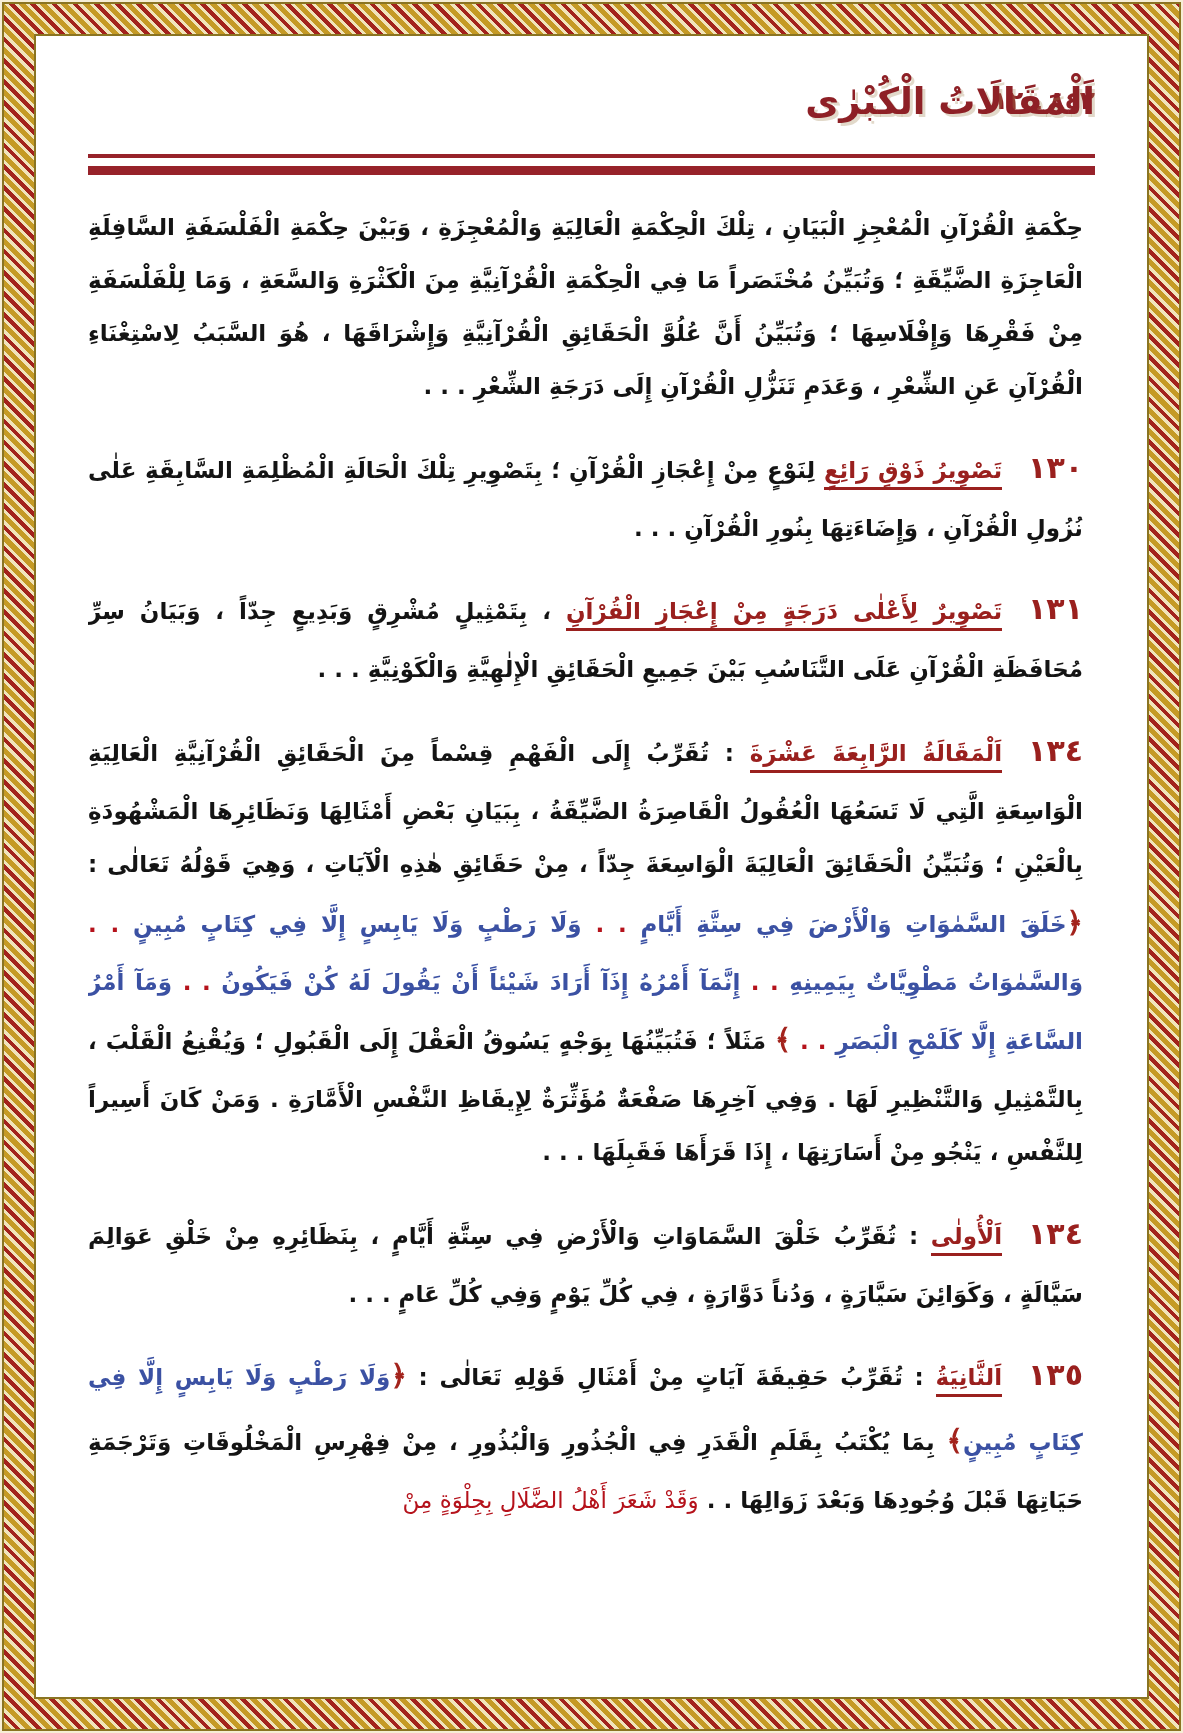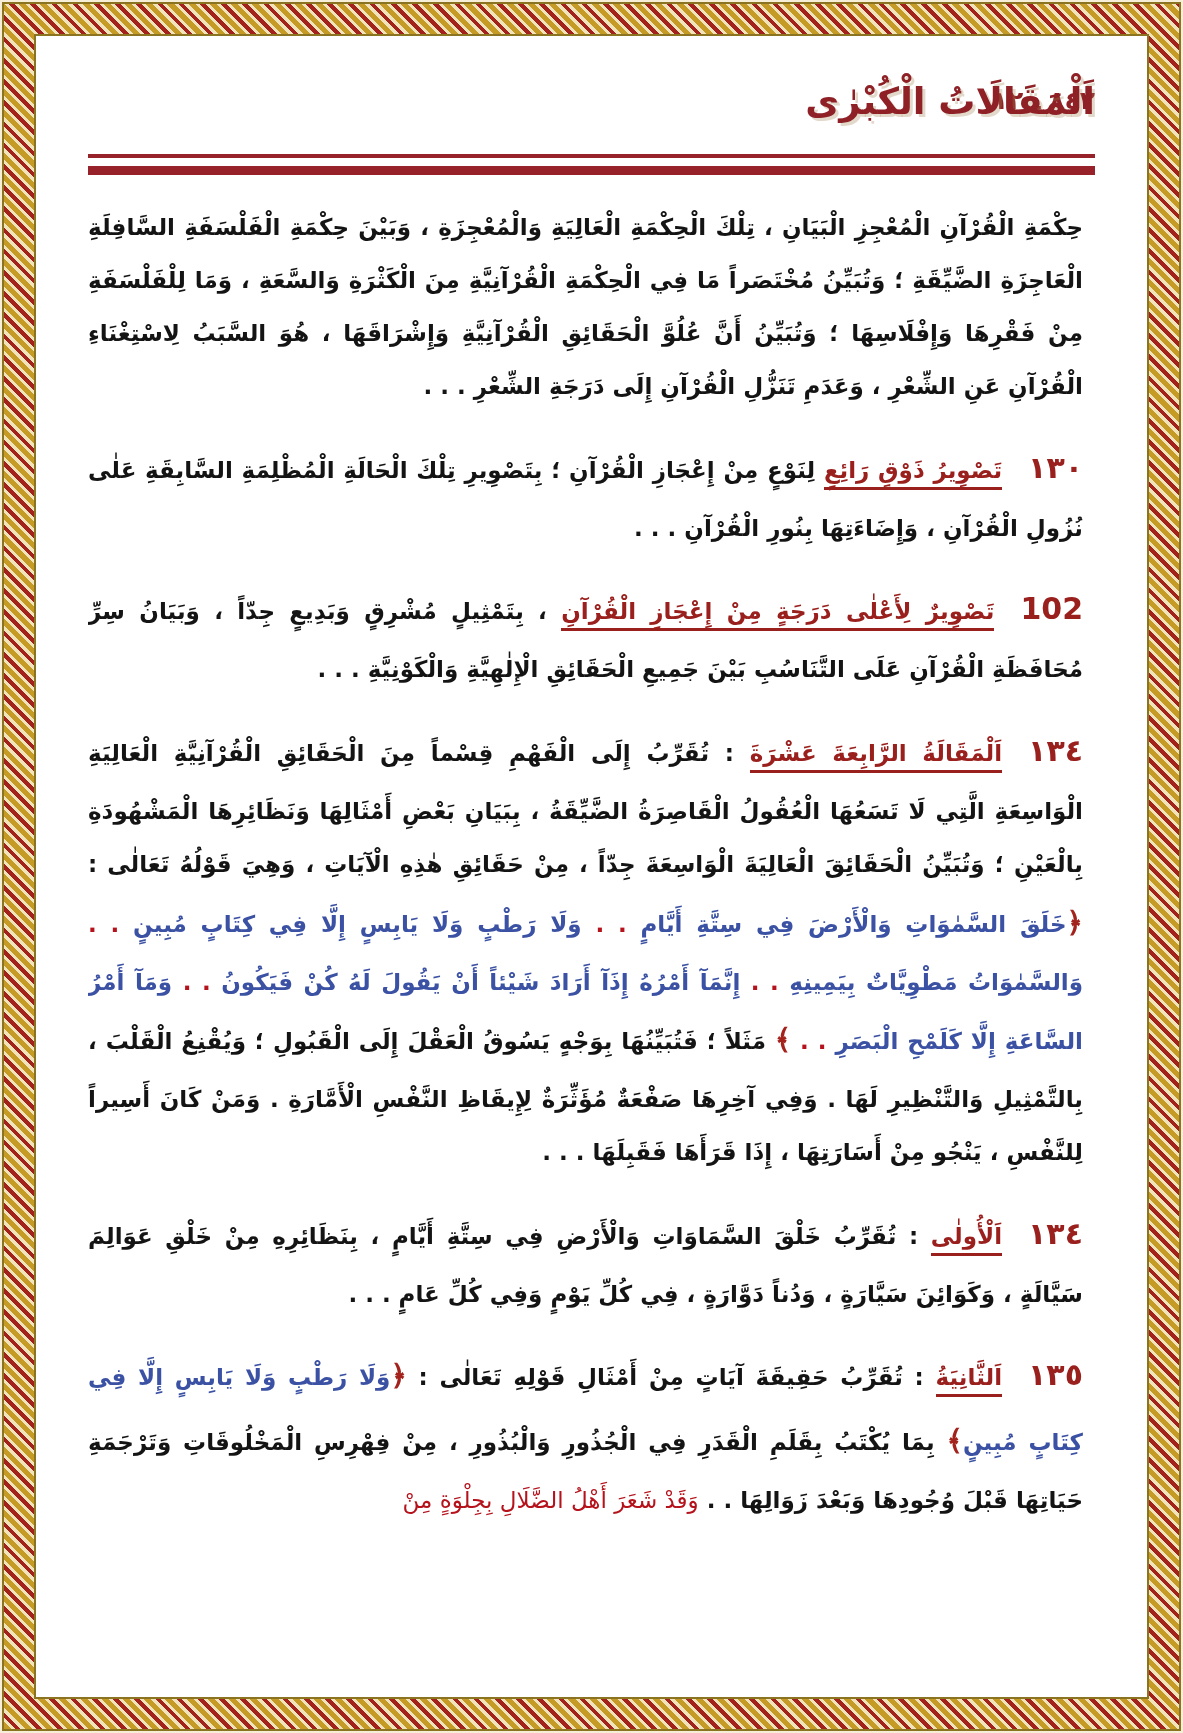--- a/index.html
+++ b/index.html
@@ -58,21 +58,21 @@
       <div class="hdr">
         <div class="pagenum">٨٤٢ ـ ١٢</div>
         <div class="title">اَلْمَقَالَاتُ الْكُبْرٰى</div>
       </div>
       <div class="rule"></div>
 
       <p class="body first"><span>حِكْمَةِ الْقُرْآنِ الْمُعْجِزِ الْبَيَانِ ، تِلْكَ الْحِكْمَةِ الْعَالِيَةِ وَالْمُعْجِزَةِ ، وَبَيْنَ حِكْمَةِ الْفَلْسَفَةِ السَّافِلَةِ الْعَاجِزَةِ الضَّيِّقَةِ ؛ وَتُبَيِّنُ مُخْتَصَراً مَا فِي الْحِكْمَةِ الْقُرْآنِيَّةِ مِنَ الْكَثْرَةِ وَالسَّعَةِ ، وَمَا لِلْفَلْسَفَةِ مِنْ فَقْرِهَا وَإِفْلَاسِهَا ؛ وَتُبَيِّنُ أَنَّ عُلُوَّ الْحَقَائِقِ الْقُرْآنِيَّةِ وَإِشْرَاقَهَا ، هُوَ السَّبَبُ لِاسْتِغْنَاءِ الْقُرْآنِ عَنِ الشِّعْرِ ، وَعَدَمِ تَنَزُّلِ الْقُرْآنِ إِلَى دَرَجَةِ الشِّعْرِ . . .</span></p>
 
       <p class="body"><span class="num">١٣٠</span><span class="red-u">تَصْوِيرُ ذَوْقٍ رَائِعٍ</span><span> لِنَوْعٍ مِنْ إِعْجَازِ الْقُرْآنِ ؛ بِتَصْوِيرِ تِلْكَ الْحَالَةِ الْمُظْلِمَةِ السَّابِقَةِ عَلٰى نُزُولِ الْقُرْآنِ ، وَإِضَاءَتِهَا بِنُورِ الْقُرْآنِ . . .</span></p>
 
-      <p class="body"><span class="num">102</span><span class="red-u">تَصْوِيرٌ لِأَعْلٰى دَرَجَةٍ مِنْ إِعْجَازِ الْقُرْآنِ</span><span> ، بِتَمْثِيلٍ مُشْرِقٍ وَبَدِيعٍ جِدّاً ، وَبَيَانُ سِرِّ مُحَافَظَةِ الْقُرْآنِ عَلَى التَّنَاسُبِ بَيْنَ جَمِيعِ الْحَقَائِقِ الْإِلٰهِيَّةِ وَالْكَوْنِيَّةِ . . .</span></p>
+      <p class="body"><span class="num">١٣١</span><span class="red-u">تَصْوِيرٌ لِأَعْلٰى دَرَجَةٍ مِنْ إِعْجَازِ الْقُرْآنِ</span><span> ، بِتَمْثِيلٍ مُشْرِقٍ وَبَدِيعٍ جِدّاً ، وَبَيَانُ سِرِّ مُحَافَظَةِ الْقُرْآنِ عَلَى التَّنَاسُبِ بَيْنَ جَمِيعِ الْحَقَائِقِ الْإِلٰهِيَّةِ وَالْكَوْنِيَّةِ . . .</span></p>
 
       <p class="body"><span class="num">١٣٤</span><span class="red-u">اَلْمَقَالَةُ الرَّابِعَةَ عَشْرَةَ</span><span> : تُقَرِّبُ إِلَى الْفَهْمِ قِسْماً مِنَ الْحَقَائِقِ الْقُرْآنِيَّةِ الْعَالِيَةِ الْوَاسِعَةِ الَّتِي لَا تَسَعُهَا الْعُقُولُ الْقَاصِرَةُ الضَّيِّقَةُ ، بِبَيَانِ بَعْضِ أَمْثَالِهَا وَنَظَائِرِهَا الْمَشْهُودَةِ بِالْعَيْنِ ؛ وَتُبَيِّنُ الْحَقَائِقَ الْعَالِيَةَ الْوَاسِعَةَ جِدّاً ، مِنْ حَقَائِقِ هٰذِهِ الْآيَاتِ ، وَهِيَ قَوْلُهُ تَعَالٰى : </span><span class="orn">﴿</span><span class="quran">خَلَقَ السَّمٰوَاتِ وَالْأَرْضَ فِي سِتَّةِ أَيَّامٍ</span><span class="dots"> . . </span><span class="quran">وَلَا رَطْبٍ وَلَا يَابِسٍ إِلَّا فِي كِتَابٍ مُبِينٍ</span><span class="dots"> . . </span><span class="quran">وَالسَّمٰوَاتُ مَطْوِيَّاتٌ بِيَمِينِهِ</span><span class="dots"> . . </span><span class="quran">إِنَّمَآ أَمْرُهُ إِذَآ أَرَادَ شَيْئاً أَنْ يَقُولَ لَهُ كُنْ فَيَكُونُ</span><span class="dots"> . . </span><span class="quran">وَمَآ أَمْرُ السَّاعَةِ إِلَّا كَلَمْحِ الْبَصَرِ</span><span class="dots"> . . </span><span class="orn">﴾</span><span> مَثَلاً ؛ فَتُبَيِّنُهَا بِوَجْهٍ يَسُوقُ الْعَقْلَ إِلَى الْقَبُولِ ؛ وَيُقْنِعُ الْقَلْبَ ، بِالتَّمْثِيلِ وَالتَّنْظِيرِ لَهَا . وَفِي آخِرِهَا صَفْعَةٌ مُؤَثِّرَةٌ لِإِيقَاظِ النَّفْسِ الْأَمَّارَةِ . وَمَنْ كَانَ أَسِيراً لِلنَّفْسِ ، يَنْجُو مِنْ أَسَارَتِهَا ، إِذَا قَرَأَهَا فَقَبِلَهَا . . .</span></p>
 
       <p class="body"><span class="num">١٣٤</span><span class="red-u">اَلْأُولٰى</span><span> : تُقَرِّبُ خَلْقَ السَّمَاوَاتِ وَالْأَرْضِ فِي سِتَّةِ أَيَّامٍ ، بِنَظَائِرِهِ مِنْ خَلْقِ عَوَالِمَ سَيَّالَةٍ ، وَكَوَائِنَ سَيَّارَةٍ ، وَدُناً دَوَّارَةٍ ، فِي كُلِّ يَوْمٍ وَفِي كُلِّ عَامٍ . . .</span></p>
 
       <p class="body"><span class="num">١٣٥</span><span class="red-u">اَلثَّانِيَةُ</span><span> : تُقَرِّبُ حَقِيقَةَ آيَاتٍ مِنْ أَمْثَالِ قَوْلِهِ تَعَالٰى : </span><span class="orn">﴿</span><span class="quran">وَلَا رَطْبٍ وَلَا يَابِسٍ إِلَّا فِي كِتَابٍ مُبِينٍ</span><span class="orn">﴾</span><span> بِمَا يُكْتَبُ بِقَلَمِ الْقَدَرِ فِي الْجُذُورِ وَالْبُذُورِ ، مِنْ فِهْرِسِ الْمَخْلُوقَاتِ وَتَرْجَمَةِ حَيَاتِهَا قَبْلَ وُجُودِهَا وَبَعْدَ زَوَالِهَا . . </span><span class="red-b">وَقَدْ شَعَرَ أَهْلُ الضَّلَالِ بِجِلْوَةٍ مِنْ</span></p>
 
     </div>
   </div>
 </div>

